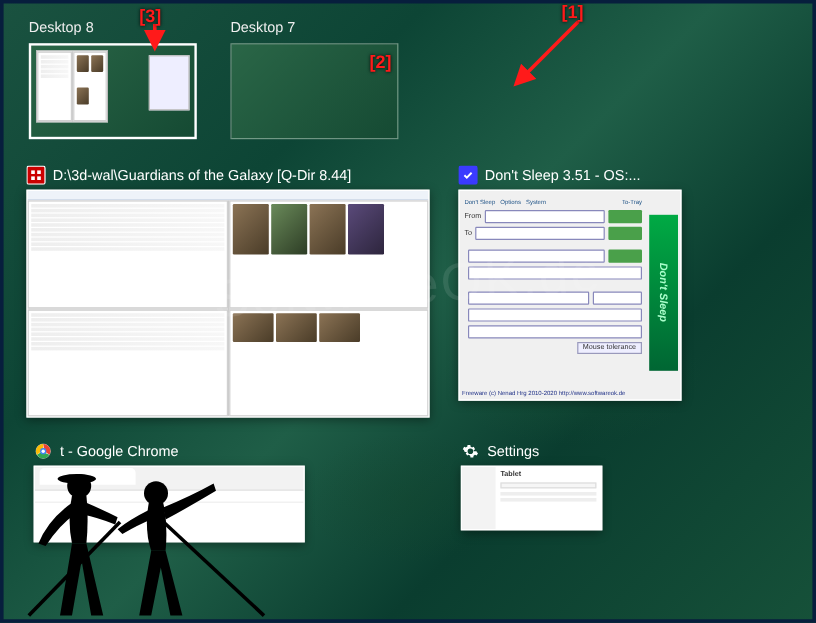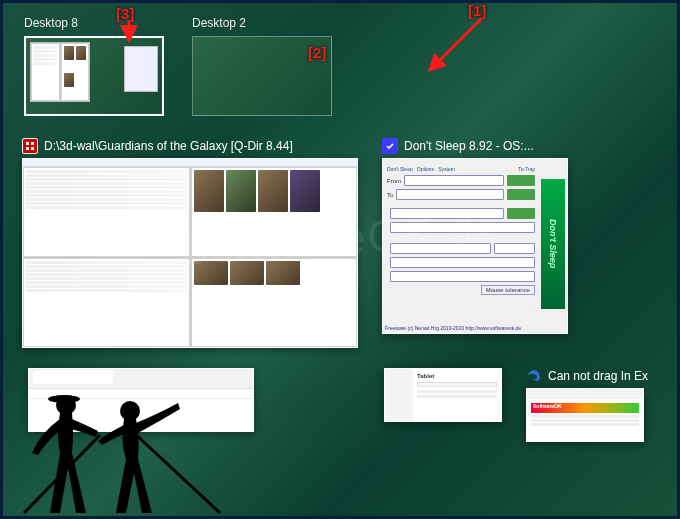--- a/index.html
+++ b/index.html
@@ -186,21 +186,21 @@
                 <div class="fm-img" style="width:10px;height:14px"></div>
                 <div class="fm-img" style="width:10px;height:14px"></div>
               </div>
           </div>
         </div>
         <div class="mini-win" style="right:4px;top:8px;width:34px;height:46px;background:#eef"></div>
       </div>
     </div>
 
     <div class="desktop-item">
-      <div class="desktop-label">Desktop 2</div>
+      <div class="desktop-label">Desktop 7</div>
       <div class="desktop-thumb"></div>
     </div>
 
 
     <span class="annotation" style="left:104px; top:-3px;">[3]</span>
     <svg class="arrow-svg" style="left:104px; top:10px;" width="26" height="28">
       <defs>
           <marker id="ah3" markerWidth="6" markerHeight="6" refX="5" refY="3" orient="auto">
             <path d="M0,0 L6,3 L0,6 Z" fill="#ff1a1a"></path>
           </marker>
@@ -275,21 +275,21 @@
       </div>
     </div>
 
     <div class="win-tile tile-sleep">
       <div class="win-header">
         <span class="win-icon" style="background:#3b3bff;color:#fff;">
           <svg width="10" height="10">
               <path d="M2 5 L4 7 L8 3" stroke="#fff" stroke-width="1.6" fill="none"></path>
             </svg>
         </span>
-        <span>Don't Sleep 8.92 - OS:...</span>
+        <span>Don't Sleep 3.51 - OS:...</span>
       </div>
       <div class="win-thumb">
         <div class="ds">
           <div class="ds-row" style="color:#258;font-size:5px;justify-content:space-between;padding-right:28px">Don't Sleep &nbsp; Options &nbsp; System <span>To-Tray</span></div>
           <div class="ds-row" style="padding-right:28px">
               <span>From</span>
               <div class="ds-sel"></div>
               <div class="ds-btn"></div>
             </div>
           <div class="ds-row" style="padding-right:28px">
@@ -323,58 +323,61 @@
               <div style="border:1px solid #99b;padding:1px 4px;background:#eef">Mouse tolerance</div>
             </div>
           <div class="ds-side">Don't Sleep</div>
           <div class="ds-foot">Freeware (c) Nenad Hrg 2010-2020  http://www.softwareok.de</div>
         </div>
       </div>
     </div>
 
 
     <div class="win-tile tile-chrome" style="margin-left:6px">
+      <div class="win-header">
+        <span class="win-icon">
+          <svg width="14" height="14">
+              <circle cx="7" cy="7" r="6" fill="#fff"></circle>
+              <circle cx="7" cy="7" r="6" fill="none" stroke="#ccc" stroke-width="0.5"></circle>
+              <path d="M7 1 A6 6 0 0 1 12.2 10 L8 7Z" fill="#ea4335"></path>
+              <path d="M12.2 10 A6 6 0 0 1 1.8 10 L6 7.5Z" fill="#34a853"></path>
+              <path d="M1.8 10 A6 6 0 0 1 7 1 L7 6Z" fill="#fbbc05"></path>
+              <circle cx="7" cy="7" r="2.6" fill="#4285f4"></circle>
+              <circle cx="7" cy="7" r="1.4" fill="#fff"></circle>
+            </svg>
+        </span>
+        <span>t - Google Chrome</span>
+      </div>
       <div class="win-thumb">
         <div class="chrome-top"></div>
         <div class="chrome-tab"></div>
         <div style="position:absolute;top:20px;left:0;right:0;height:10px;background:#fff;border-bottom:1px solid #eee"></div>
       </div>
     </div>
 
     <div class="win-tile tile-settings" style="margin-left:106px">
+      <div class="win-header">
+        <span class="win-icon">
+          <svg width="14" height="14" viewBox="0 0 24 24">
+              <path fill="#fff" d="M12 8a4 4 0 1 0 0 8 4 4 0 0 0 0-8zm9 4a7 7 0 0 1-.1 1.2l2 1.6-2 3.4-2.4-1a7 7 0 0 1-2 1.2l-.4 2.6h-4l-.4-2.6a7 7 0 0 1-2-1.2l-2.4 1-2-3.4 2-1.6A7 7 0 0 1 3 12a7 7 0 0 1 .1-1.2l-2-1.6 2-3.4 2.4 1a7 7 0 0 1 2-1.2L7.9 3h4l.4 2.6a7 7 0 0 1 2 1.2l2.4-1 2 3.4-2 1.6c.1.4.1.8.1 1.2z"></path>
+            </svg>
+        </span>
+        <span>Settings</span>
+      </div>
       <div class="win-thumb">
         <div class="settings-side"></div>
         <div class="settings-body" style="margin-left:28px">
           <div style="font-size:6px;font-weight:600">Tablet</div>
           <div style="height:5px;background:#f6f6f6;margin:3px 0;border:1px solid #ddd"></div>
           <div style="height:3px;background:#eee;margin:2px 0"></div>
           <div style="height:3px;background:#eee;margin:2px 0"></div>
         </div>
       </div>
     </div>
 
-    <div class="win-tile tile-edge">
-      <div class="win-header">
-        <span class="win-icon">
-          <svg width="14" height="14" viewBox="0 0 24 24">
-              <path fill="#2875c9" d="M12 2C6 2 2 6.5 2 12c0 0 1-4 7-4 5 0 8 3 8 6 0 2-1.4 3-3 3-2 0-3-1.5-3-1.5s.5 4.5 6 4.5c3 0 5-2.3 5-6C22 7 18 2 12 2z"></path>
-            </svg>
-        </span>
-        <span>Can not drag In Ex</span>
-      </div>
-      <div class="win-thumb">
-        <div class="edge-bar"></div>
-        <div class="edge-content">
-          <div class="edge-logo">SoftwareOK</div>
-          <div style="height:3px;background:#eee;margin:1px 2px"></div>
-          <div style="height:3px;background:#eee;margin:1px 2px"></div>
-          <div style="height:3px;background:#eee;margin:1px 2px"></div>
-        </div>
-      </div>
-    </div>
 
   </div>
 
   <svg class="silhouette" viewBox="0 0 210 140">
     <g fill="#000">
 
       <circle cx="46" cy="30" r="10"></circle>
       <ellipse cx="44" cy="24" rx="16" ry="4"></ellipse>
       <path d="M40 38 Q36 60 40 78 L52 78 Q54 58 52 38 Z"></path>
       <path d="M40 78 L30 138 L40 138 L48 92 L56 138 L66 138 L52 78 Z"></path>

